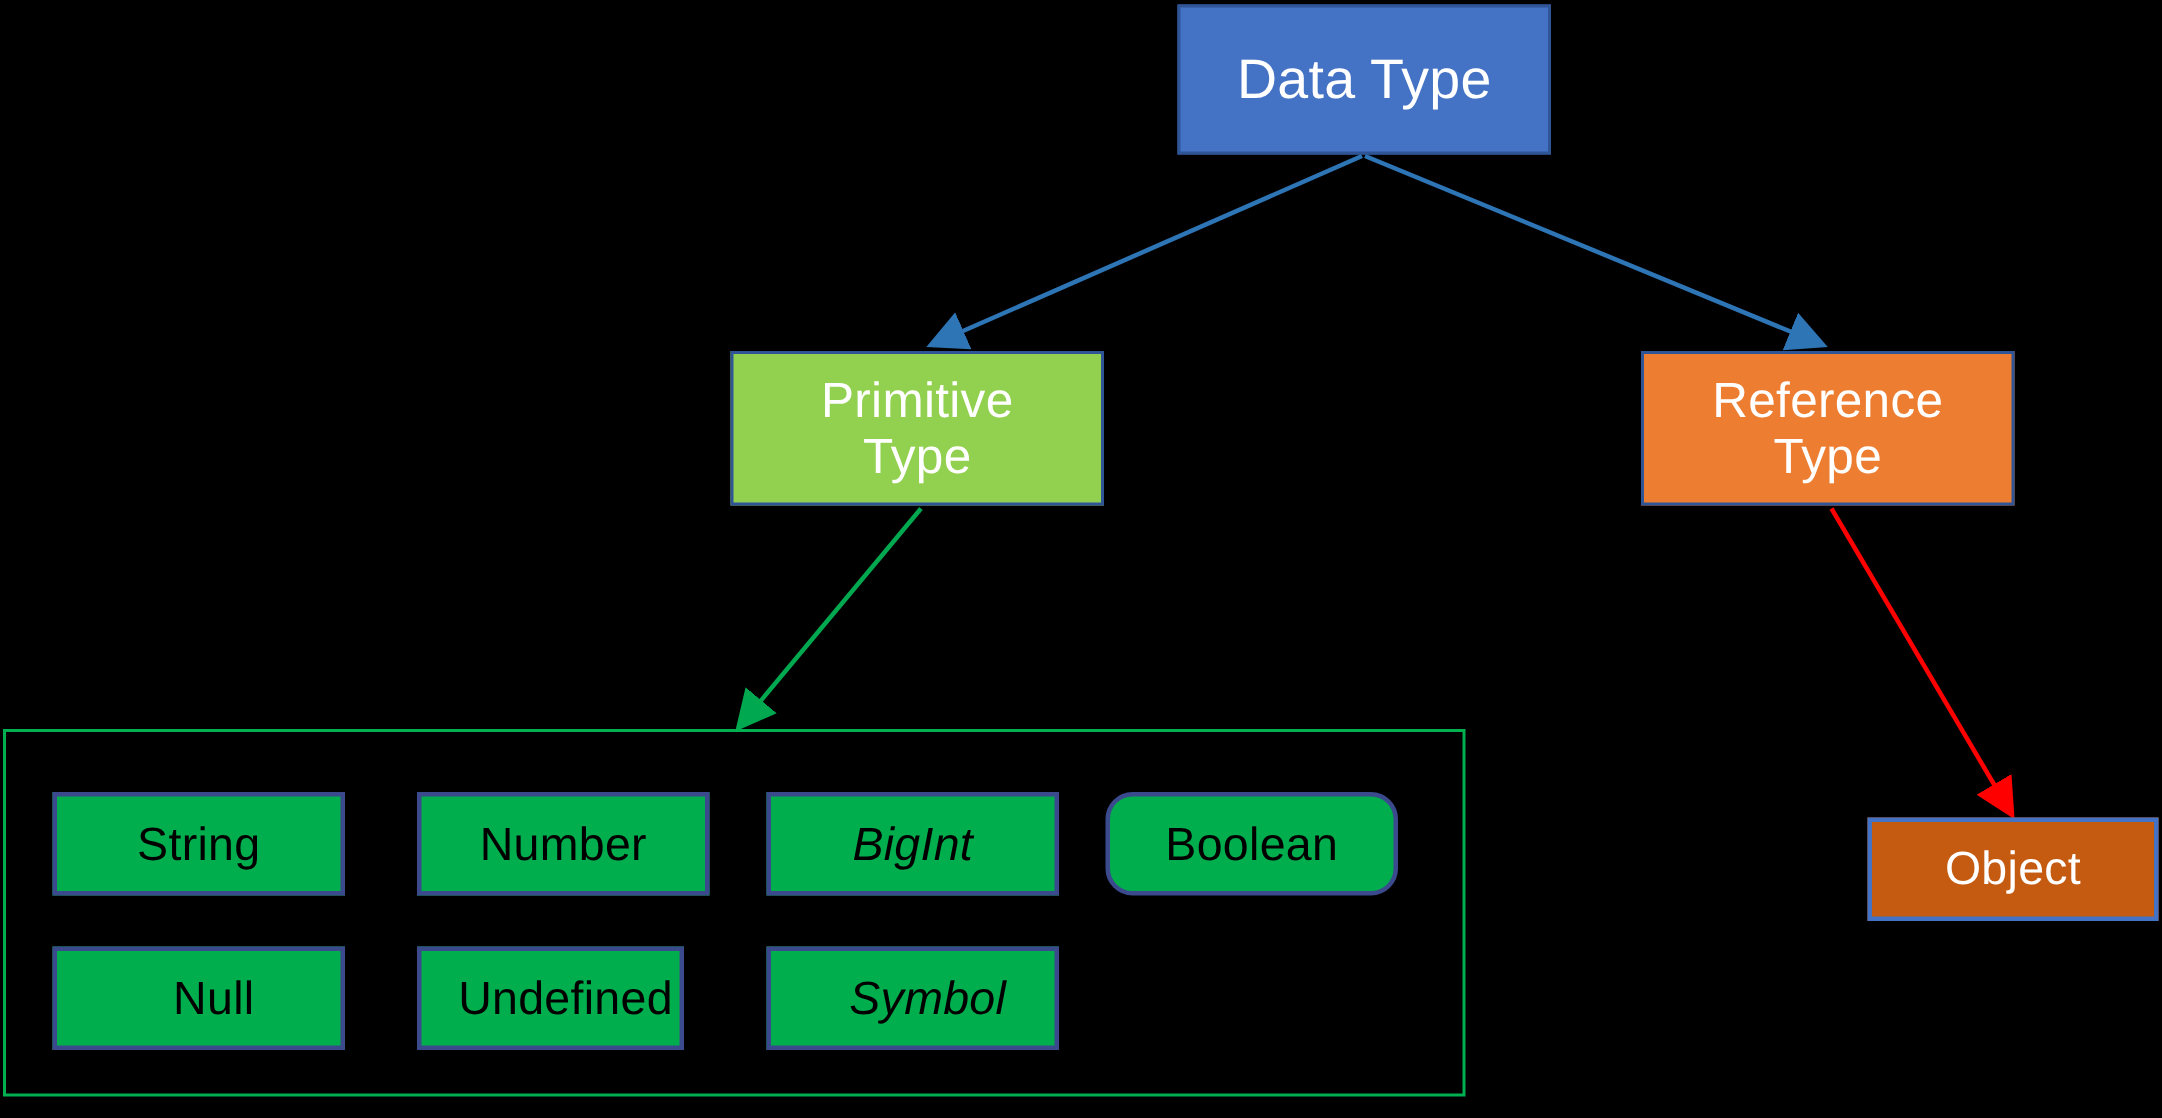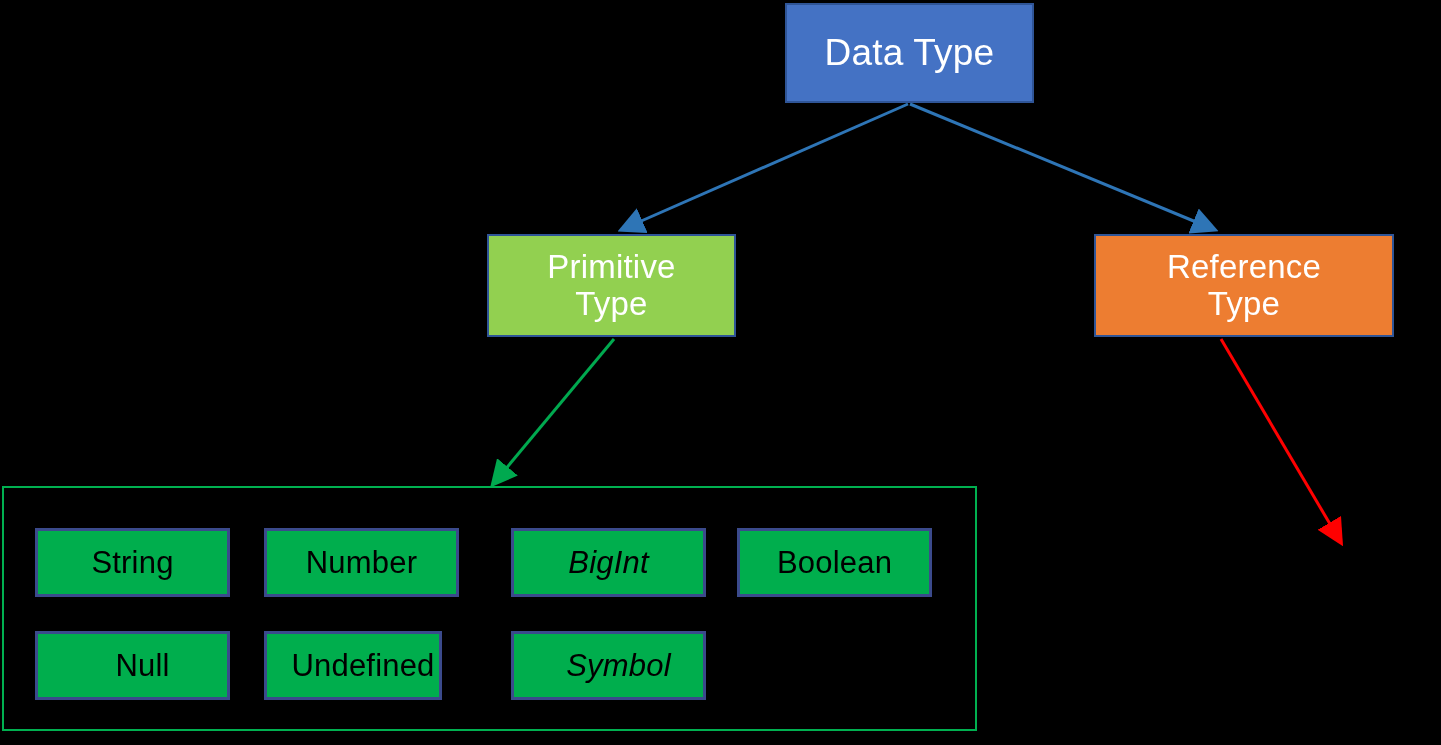--- a/index.html
+++ b/index.html
@@ -33,21 +33,21 @@
     border: 2px solid #2F5597;
     font-size: 37px;
   }
   #node-primitive-type {
     left: 487px; top: 234px; width: 249px; height: 103px;
     background: #92D050;
     border: 2px solid #2F5597;
     font-size: 33px;
   }
   #node-reference-type {
-    left: 1094px; top: 234px; width: 300px; height: 103px;
+    left: 1094px; top: 234px; width: 249px; height: 103px;
     background: #ED7D31;
     border: 2px solid #2F5597;
     font-size: 33px;
   }
   #node-object {
     left: 1245px; top: 545px; width: 194px; height: 69px;
     background: #C55A11;
     border: 3px solid #4472C4;
     font-size: 31px;
   }
@@ -69,23 +69,23 @@
     align-items: center;
     justify-content: center;
     color: #000000;
     font-size: 31px;
     letter-spacing: 0.2px;
   }
   .leaf.wide { width: 178px; }
   .row1 { top: 40px; }
   .row2 { top: 143px; padding-left: 20px; }
   .col1 { left: 31px; }
-  .col2 { left: 260px; }
+  .col2 { left: 274px; }
   .col3 { left: 507px; font-style: italic; }
-  .col4 { left: 733px; }
+  .col4 { left: 733px; border-radius: 18px; }
   svg.edges {
     position: absolute;
     left: 0; top: 0;
     width: 1441px; height: 745px;
     pointer-events: none;
   }
 </style>
 </head>
 <body>
 
@@ -114,20 +114,21 @@
   </svg>
 
   <div class="node" id="node-data-type">Data Type</div>
 
   <div class="node" id="node-primitive-type">Primitive
 Type</div>
 
   <div class="node" id="node-reference-type">Reference
 Type</div>
 
+  <div class="node" id="node-object">Object</div>
 
   <div id="primitive-group">
     <div class="leaf row1 col1">String</div>
     <div class="leaf row1 col2">Number</div>
     <div class="leaf row1 col3">BigInt</div>
     <div class="leaf row1 col4">Boolean</div>
     <div class="leaf row2 col1">Null</div>
     <div class="leaf row2 col2 wide">Undefined</div>
     <div class="leaf row2 col3">Symbol</div>
   </div>

